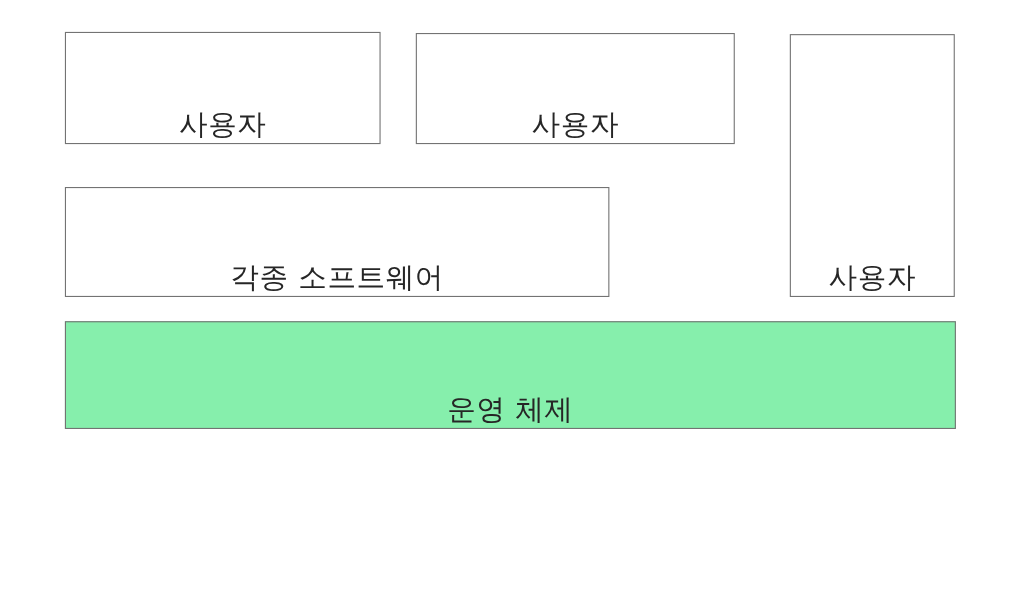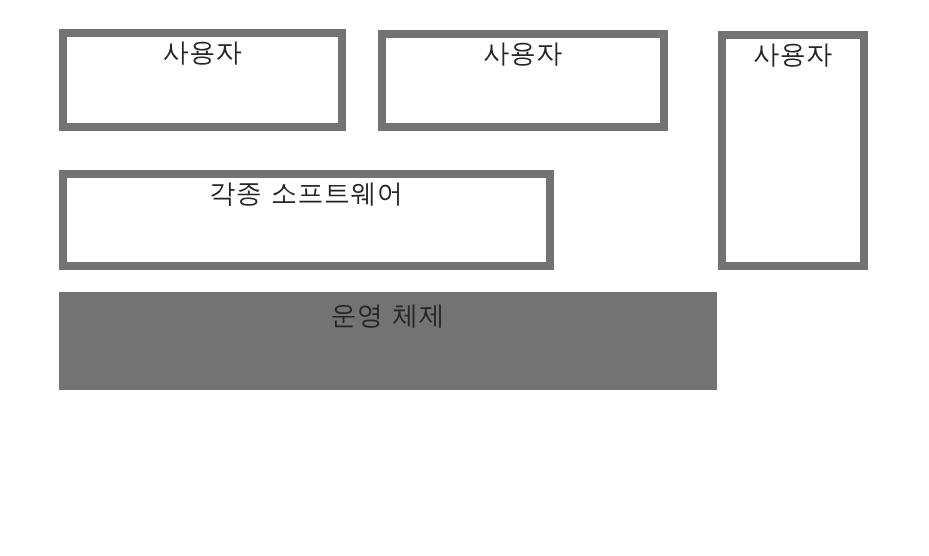--- a/index.html
+++ b/index.html
@@ -14,24 +14,24 @@
   #canvas {
     position: relative;
     width: 929px;
     height: 556px;
     background: #ffffff;
     overflow: hidden;
   }
   .node {
     position: absolute;
     box-sizing: border-box;
-    border: 8px solid #737373;
+    border: 1px solid #737373;
     background: #ffffff;
     display: flex;
-    align-items: flex-start;
+    align-items: flex-end;
     justify-content: center;
     text-align: center;
   }
   .node .label {
     display: block;
     color: #262626;
     font-size: 26px;
     line-height: 1.2;
     letter-spacing: 0.5px;
     white-space: nowrap;
@@ -57,23 +57,23 @@
   }
   #node-software {
     left: 59px;
     top: 170px;
     width: 495px;
     height: 100px;
   }
   #node-os {
     left: 59px;
     top: 292px;
-    width: 658px;
+    width: 810px;
     height: 98px;
-    background: #737373;
+    background: #86efac;
   }
   #node-hardware {
     left: 59px;
     top: 422px;
     width: 810px;
     height: 99px;
   }
 </style>
 </head>
 <body>

